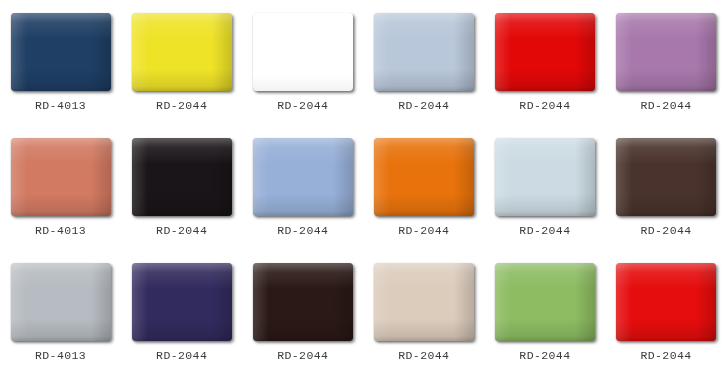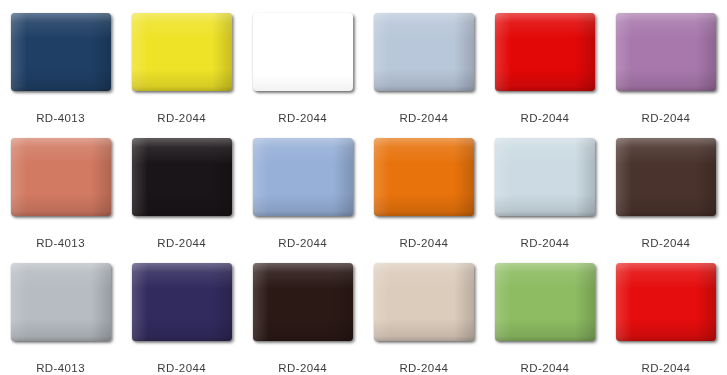--- a/index.html
+++ b/index.html
@@ -92,28 +92,28 @@
   }
   .swatch-chip.is-white::after {
     background:
       linear-gradient(to bottom,
         rgba(255,255,255,0.0) 0%,
         rgba(0,0,0,0.00) 80%,
         rgba(0,0,0,0.05) 100%);
   }
 
   .swatch-label {
-    margin-top: 20px;
+    margin-top: 8px;
     font-size: 11.5px;
     letter-spacing: 0.4px;
     color: #3c3c3c;
     text-align: left;
     line-height: 14px;
     white-space: nowrap;
-    font-family: Liberation Sans, sans-serif;
+    font-family: Liberation Mono, monospace;
   }
 </style>
 </head>
 <body>
 
 <div id="swatch-grid" style="background: rgb(255, 255, 255);">
     <div class="swatch-row">
       <div class="swatch-cell">
         <div class="swatch-chip-wrap">
           <div class="swatch-chip" style="background: rgb(31, 63, 101);"></div>

